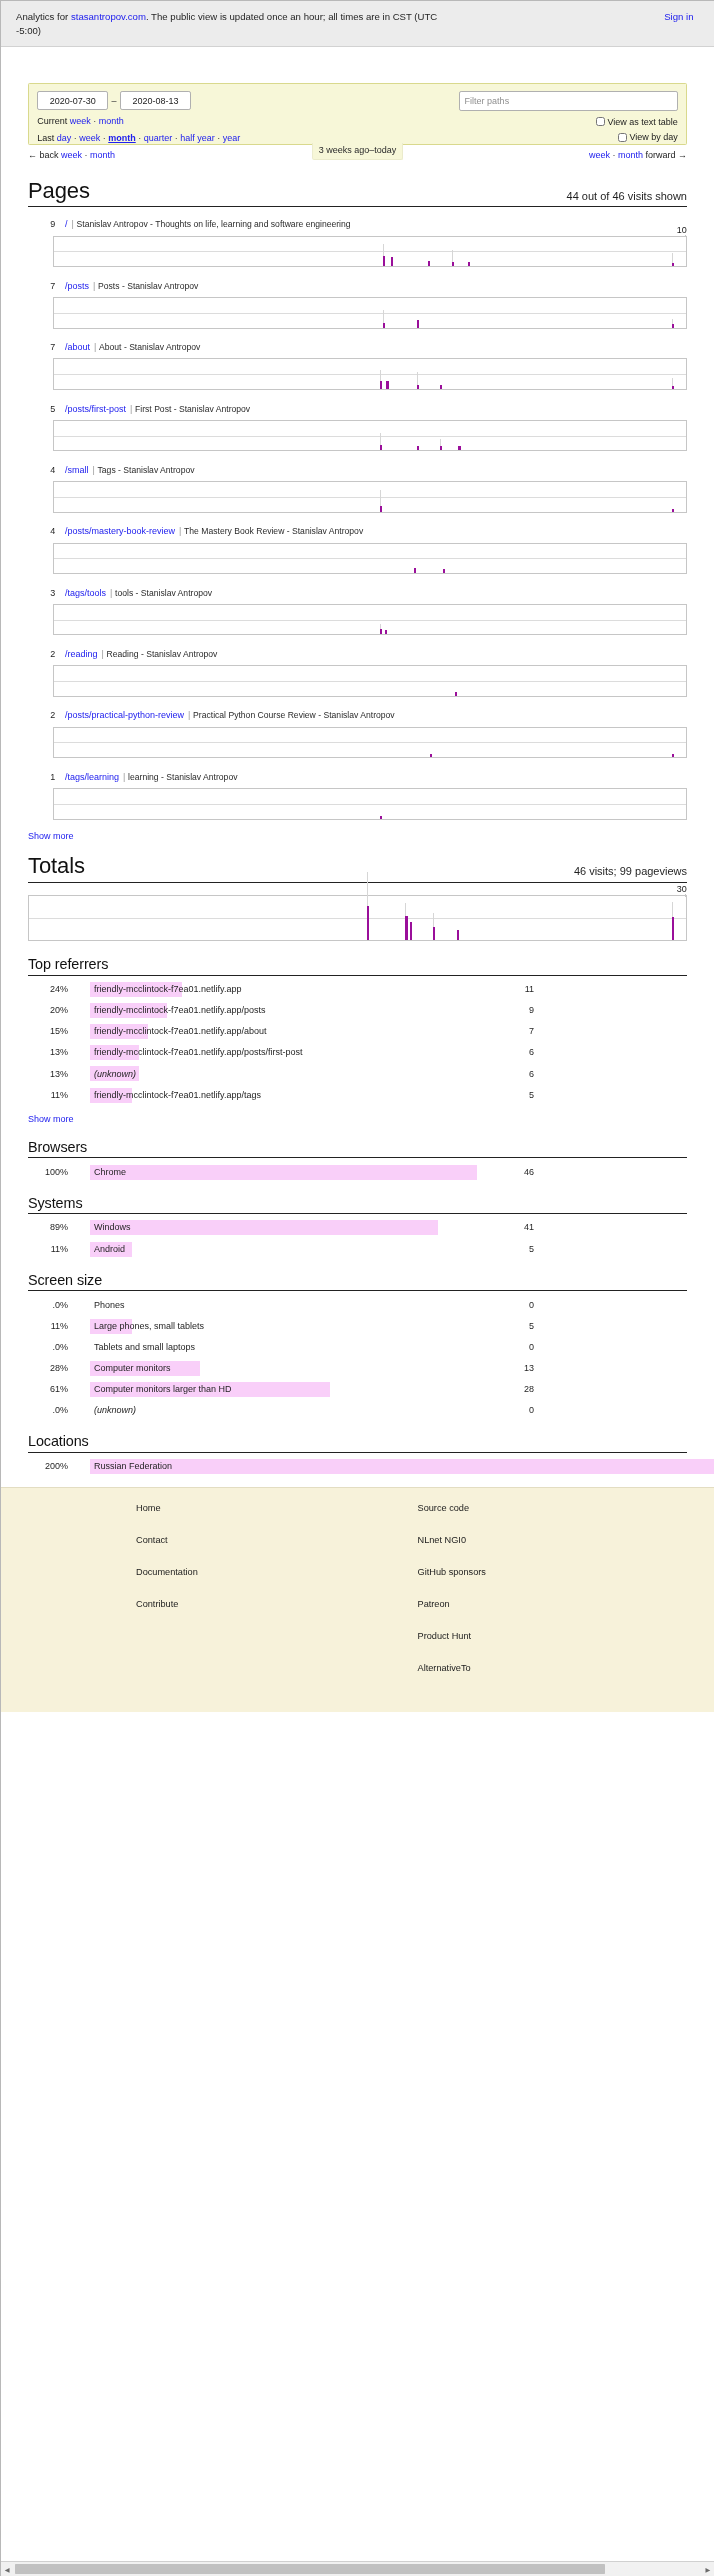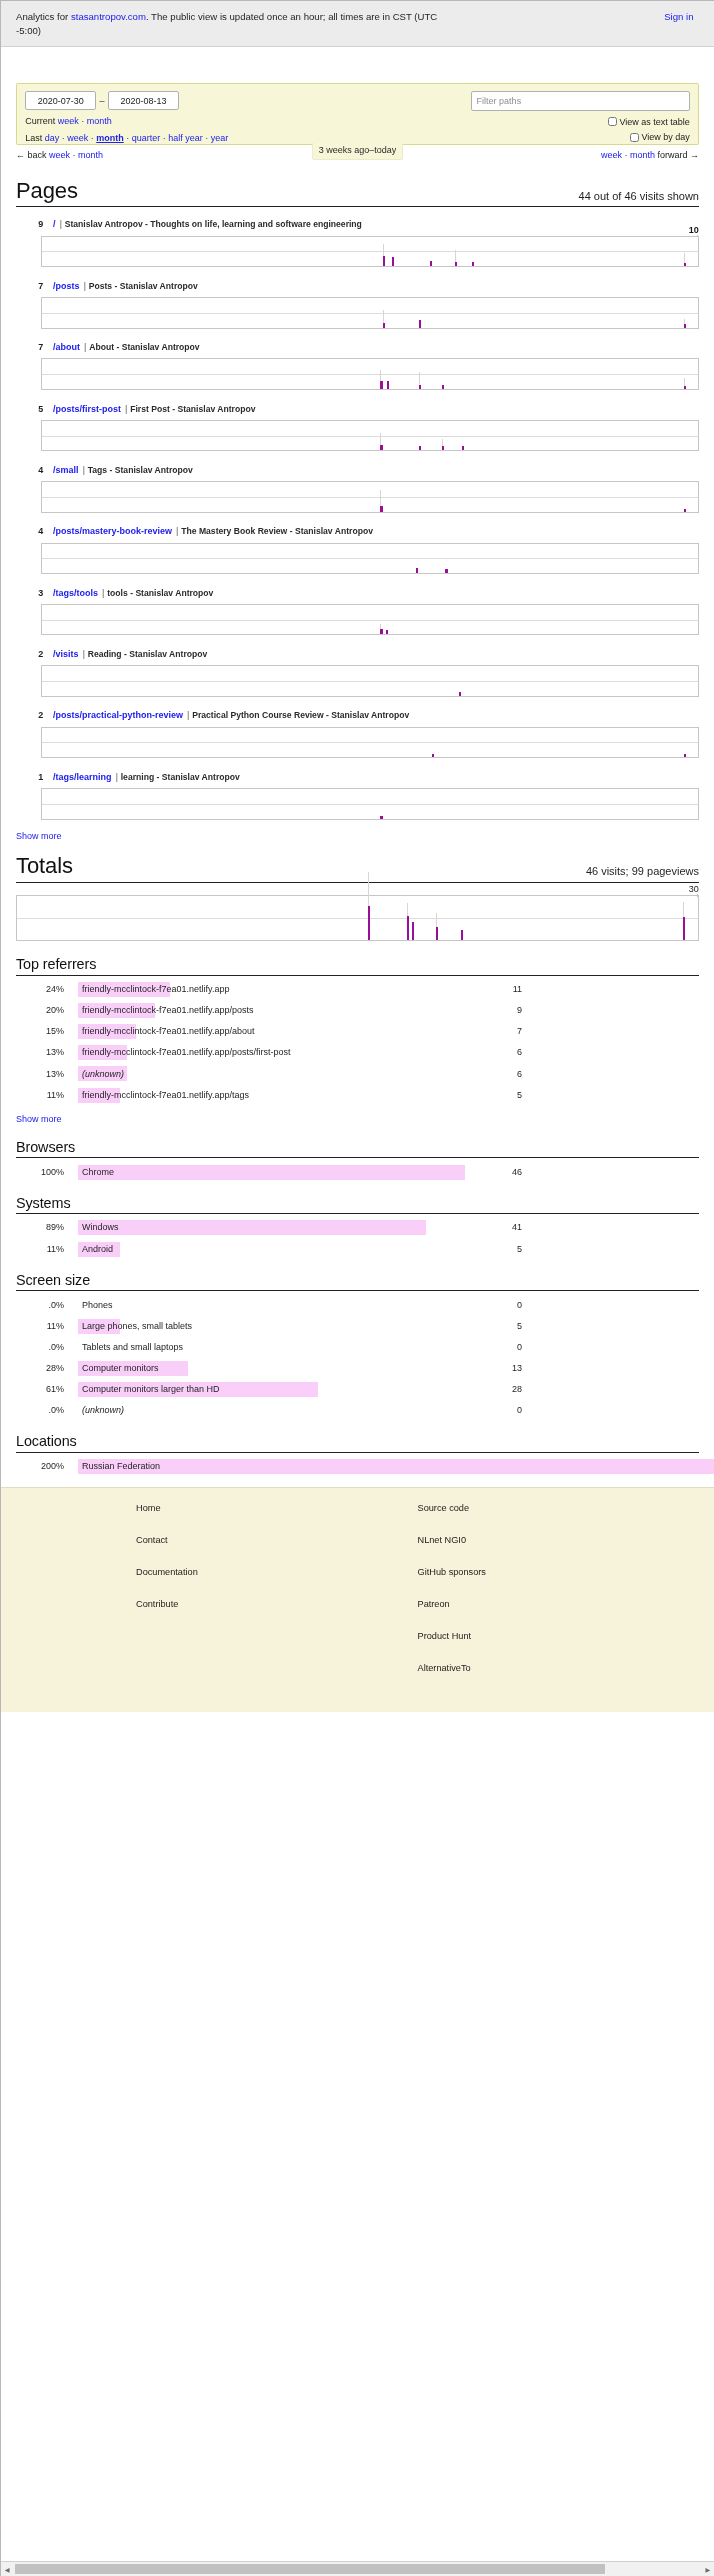--- a/index.html
+++ b/index.html
@@ -32,21 +32,21 @@
   .topbar a { color: #2020ee; text-decoration: none; }
   .topbar .signin {
     position: absolute;
     right: 20.5px;
     top: 9px;
     color: #2020ee;
   }
   .topbar .line2 { display: block; }
 
   
-  .page { padding: 0 15px; margin-top: 36px; }
+  .page { padding: 0 27px; margin-top: 36px; }
 
   
   .filterbox {
     margin-top: 9px;
     background: #f7f7d8;
     border: 0.7px solid #d9d98d;
     border-radius: 1.4px;
     padding: 6.8px 8.2px 6.2px 8.2px;
     position: relative;
     height: 62px;
@@ -148,21 +148,21 @@
     right: 0;
     bottom: 4.1px;
     font-size: 11px;
     color: #1f1f1f;
   }
   .sect-head.small { margin-top: 15px; }
   .sect-head.small h2 { font-size: 14.4px; }
 
   
   .pages { padding-top: 2.7px; }
-  .page-row { margin-top: 13.7px; font-weight: bold; }
+  .page-row { margin-top: 13.7px; }
   .page-row:first-child { margin-top: 9.6px; }
   .page-line {
     font-size: 9px;
     color: #1f1f1f;
     white-space: nowrap;
     padding-left: 12.3px;
   }
   .page-count {
     display: inline-block;
     width: 15px;
@@ -231,21 +231,21 @@
   
   .hlist { margin-top: 2.1px; }
   .hrow {
     position: relative;
     height: 15px;
     margin-top: 6.2px;
     font-size: 9px;
   }
   .hrow .pct {
     position: absolute;
-    left: 8px;
+    left: 0;
     top: 2.1px;
     width: 40px;
     text-align: right;
     color: #1f1f1f;
     font-size: 9px;
   }
   .hrow .barbg {
     position: absolute;
     left: 62px;
     top: 0;
@@ -449,21 +449,21 @@
         <div class="page-line"><span class="page-count">3</span><a href="#" class="page-path">/tags/tools</a><span class="page-pipe">|</span><span class="page-title">tools - Stanislav Antropov</span></div>
         <div class="chart">
           <div class="halfline"></div>
           <div class="bar ghost" style="left: 51.6%; height: 10px; width: 0.7px;"></div>
           <div class="bar" style="left: 51.6%; height: 5px;"></div>
           <div class="bar ghost" style="left: 52.4%; height: 4.4px; width: 0.7px;"></div>
           <div class="bar" style="left: 52.4%; height: 4.4px;"></div>
         </div>
       </div>
       <div class="page-row">
-        <div class="page-line"><span class="page-count">2</span><a href="#" class="page-path">/visits</a><span class="page-pipe">|</span><span class="page-title">Reading - Stanislav Antropov</span></div>
+        <div class="page-line"><span class="page-count">2</span><a href="#" class="page-path">/reading</a><span class="page-pipe">|</span><span class="page-title">Reading - Stanislav Antropov</span></div>
         <div class="chart">
           <div class="halfline"></div>
           <div class="bar ghost" style="left: 63.5%; height: 3.8px; width: 0.7px;"></div>
           <div class="bar" style="left: 63.5%; height: 3.8px;"></div>
         </div>
       </div>
       <div class="page-row">
         <div class="page-line"><span class="page-count">2</span><a href="#" class="page-path">/posts/practical-python-review</a><span class="page-pipe">|</span><span class="page-title">Practical Python Course Review - Stanislav Antropov</span></div>
         <div class="chart">
           <div class="halfline"></div>

